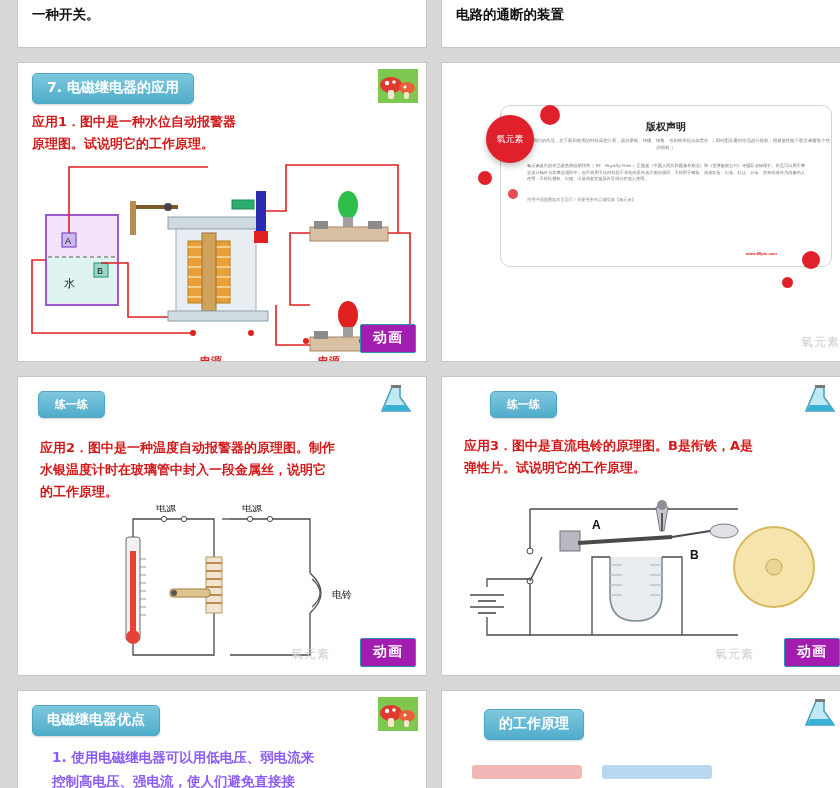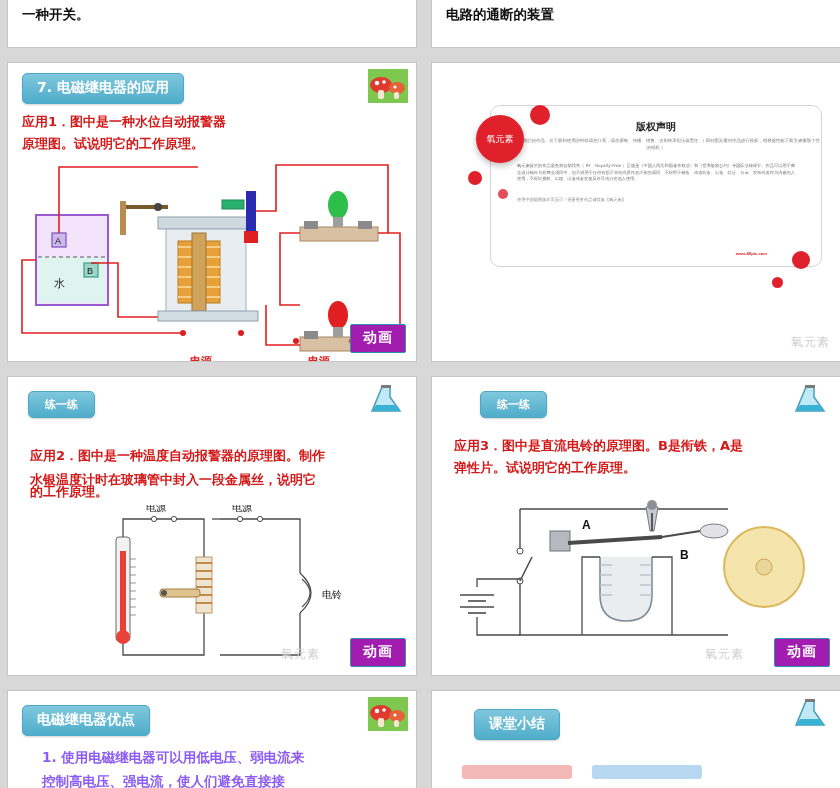--- a/index.html
+++ b/index.html
@@ -13,21 +13,21 @@
     font-family: "Liberation Sans", sans-serif;
     position: relative;
     overflow: hidden;
   }
   .grid {
     display: grid;
     grid-template-columns: 410px 410px;
     grid-template-rows: 48px 300px 300px 140px;
     column-gap: 14px;
     row-gap: 14px;
-    padding: 0 7px;
+    padding: 0 17px;
     box-sizing: border-box;
     width: 757px;
     height: 788px;
   }
   .slide {
     background: #ffffff;
     border: 1px solid #c6c6c6;
     position: relative;
     overflow: hidden;
     box-sizing: border-box;
@@ -298,22 +298,22 @@
   <div class="slide">
     <div style="position:absolute;left:20px;top:14px;">
       <span class="tab tab-green cn small">练一练</span>
     </div>
     <svg class="corner-icon" viewBox="0 0 40 34">
       <path d="M14 4 L22 4 L22 14 L32 28 L4 28 Z" fill="#bfe9f5" stroke="#4a9cb8" stroke-width="1.5"></path>
       <path d="M8 22 L28 22 L32 28 L4 28 Z" fill="#39b2d6"></path>
       <rect x="13" y="2" width="10" height="3" fill="#7a7a7a"></rect>
     </svg>
 
-    <div class="red-text cn" style="position:absolute;left:22px;top:60px;margin-top:8px;">应用2．图中是一种温度自动报警器的原理图。制作</div>
-    <div class="red-text cn" style="position:absolute;left:22px;top:82px;margin-top:10px;">水银温度计时在玻璃管中封入一段金属丝，说明它</div>
+    <div class="red-text cn" style="position:absolute;left:22px;top:60px;">应用2．图中是一种温度自动报警器的原理图。制作</div>
+    <div class="red-text cn" style="position:absolute;left:22px;top:82px;">水银温度计时在玻璃管中封入一段金属丝，说明它</div>
     <div class="red-text cn" style="position:absolute;left:22px;top:104px;">的工作原理。</div>
 
     <svg style="position:absolute;left:0;top:128px;width:410px;height:160px;" viewBox="0 0 410 160">
 
       <rect x="108" y="32" width="14" height="104" rx="3" fill="#f2f2f2" stroke="#6a6a6a"></rect>
       <rect x="112" y="46" width="6" height="80" fill="#e8413a"></rect>
       <circle cx="115" cy="132" r="7" fill="#e8413a"></circle>
       <g stroke="#6a6a6a" stroke-width="0.7">
         <line x1="122" y1="54" x2="128" y2="54"></line>
           <line x1="122" y1="62" x2="128" y2="62"></line>
@@ -439,21 +439,21 @@
       <ellipse cx="29" cy="19" rx="8" ry="6" fill="#e8603a"></ellipse>
       <circle cx="27" cy="18" r="1.6" fill="#fff"></circle>
       <rect x="26" y="23" width="5" height="7" rx="2" fill="#f3e7cf"></rect>
     </svg>
     <div class="point-list cn" style="position:absolute;left:16px;top:56px;">1. 使用电磁继电器可以用低电压、弱电流来</div>
     <div class="point-list cn" style="position:absolute;left:16px;top:80px;">控制高电压、强电流，使人们避免直接接</div>
   </div>
 
   <div class="slide partial-bottom">
     <div style="position:absolute;left:42px;top:18px;">
-      <span class="tab tab-green cn">课堂小结</span>
+      <span class="tab tab-green cn">的工作原理</span>
     </div>
     <svg class="corner-icon" viewBox="0 0 40 34">
       <path d="M14 4 L22 4 L22 14 L32 28 L4 28 Z" fill="#bfe9f5" stroke="#4a9cb8" stroke-width="1.5"></path>
       <path d="M8 22 L28 22 L32 28 L4 28 Z" fill="#39b2d6"></path>
       <rect x="13" y="2" width="10" height="3" fill="#7a7a7a"></rect>
     </svg>
     <div style="position:absolute;left:30px;top:74px;width:110px;height:14px;background:#f2b8b8;border-radius:3px;"></div>
     <div style="position:absolute;left:160px;top:74px;width:110px;height:14px;background:#b8d8f2;border-radius:3px;"></div>
 
   </div>

